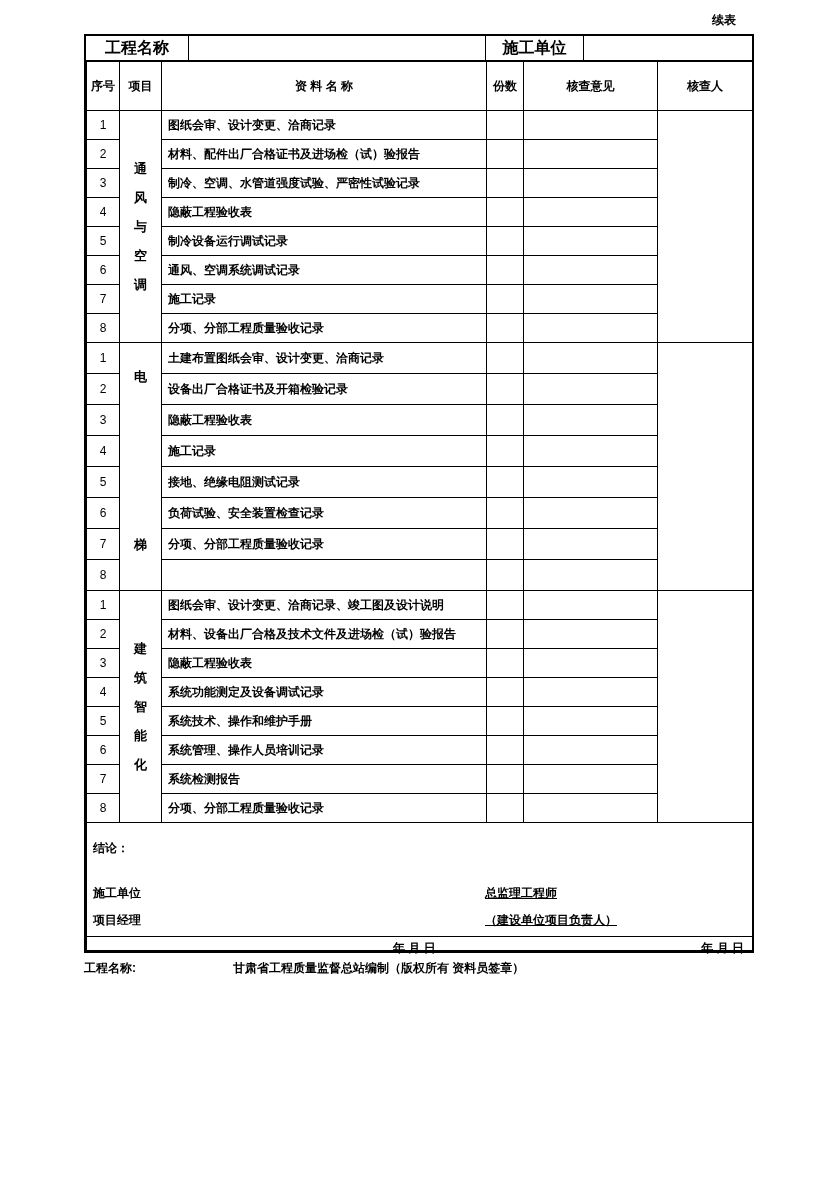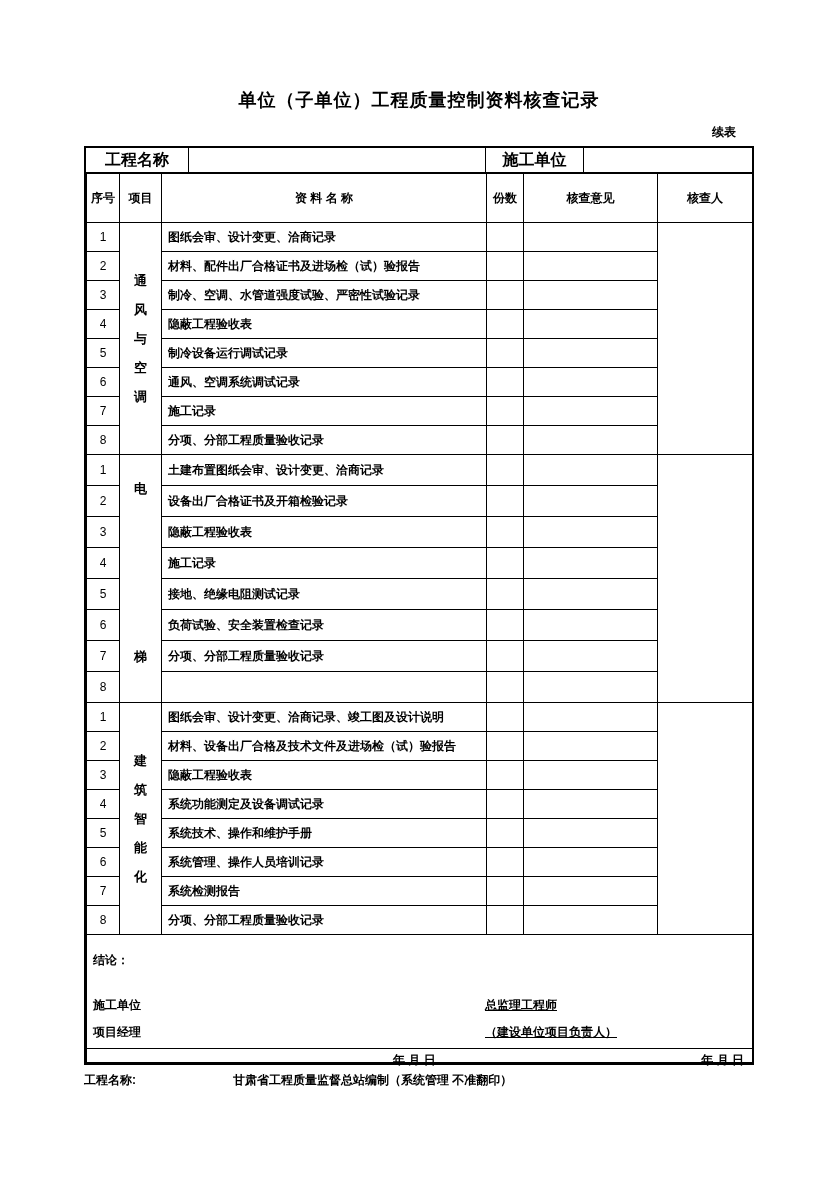--- a/index.html
+++ b/index.html
@@ -71,21 +71,20 @@
 
   
   .footer-row { display: flex; margin-top: 7px; font-size: 12px; font-weight: bold; }
   .publisher-note { margin-left: 97px; }
 </style>
 </head>
 <body>
 
 <div class="sheet">
 
-  <div class="doc-title">单位（子单位）工程质量控制资料核查记录</div>
   <div class="cont-label">续表</div>
 
   <div class="twrap">
 
     <div class="info-row">
       <div class="ir-label1">工程名称</div>
       <div class="ir-blank1"></div>
       <div class="ir-label2">施工单位</div>
       <div class="ir-blank2"></div>
     </div>
@@ -305,16 +304,16 @@
           <span class="date-left">年  月  日</span>
           <span class="date-right">年  月  日</span>
         </td>
       </tr>
     </tbody>
       </table>
   </div>
 
   <div class="footer-row">
     <span>工程名称:</span>
-    <span class="publisher-note">甘肃省工程质量监督总站编制（系统管理  不准翻印）</span>
+    <span class="publisher-note">甘肃省工程质量监督总站编制（版权所有  资料员签章）</span>
   </div>
 
 </div>
 
 </body></html>

